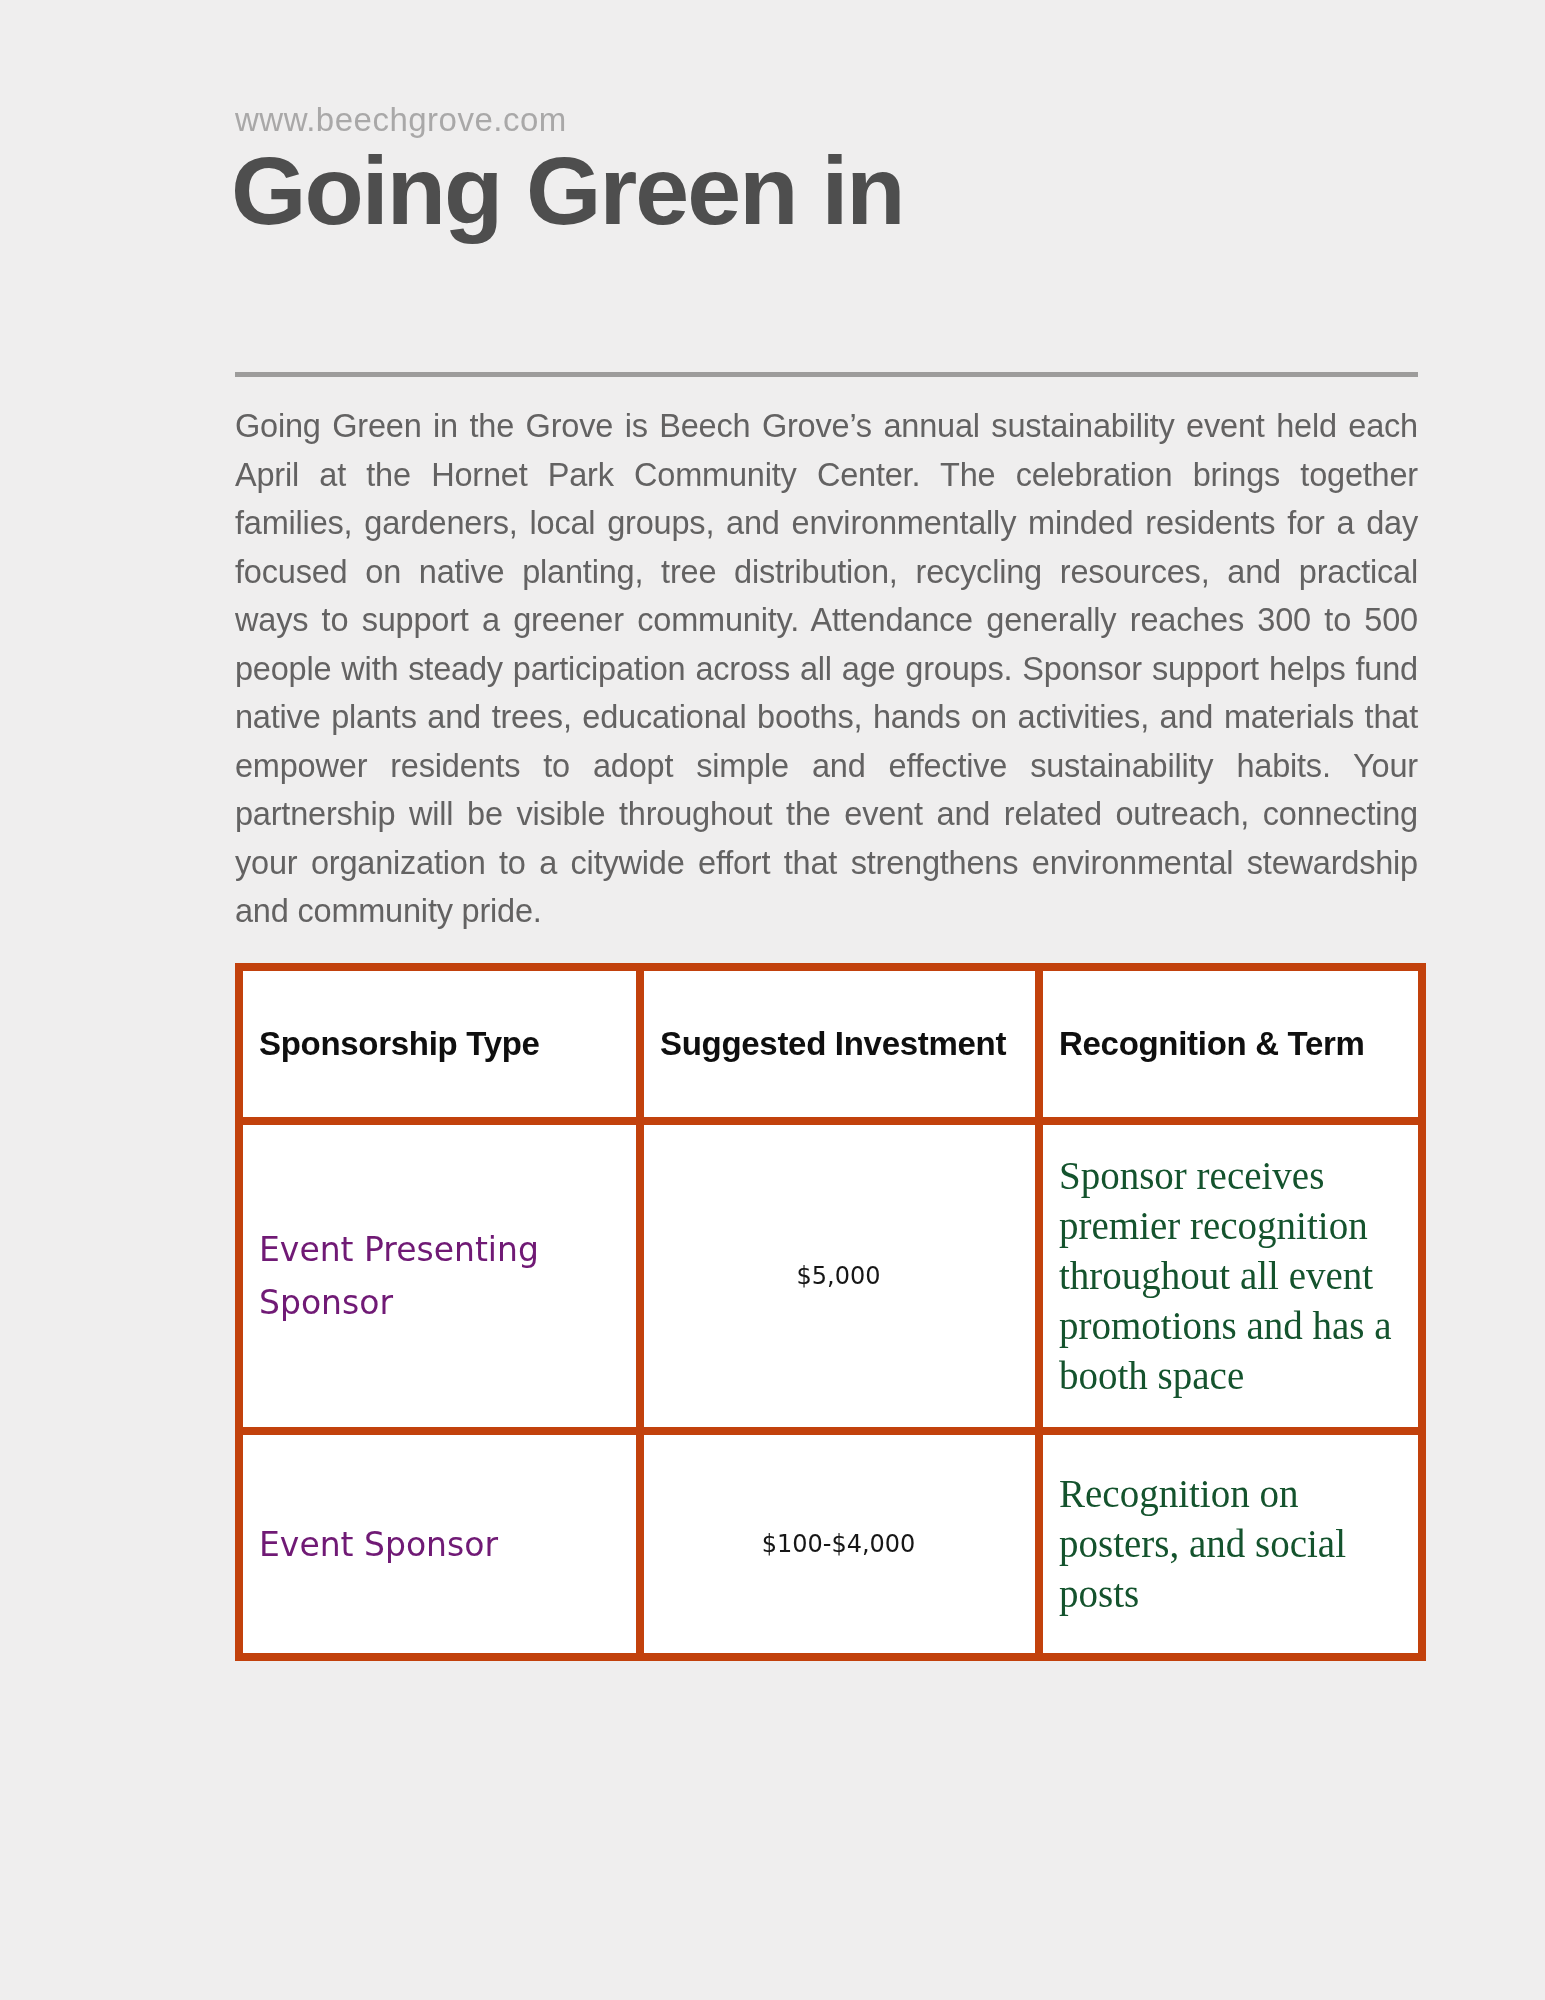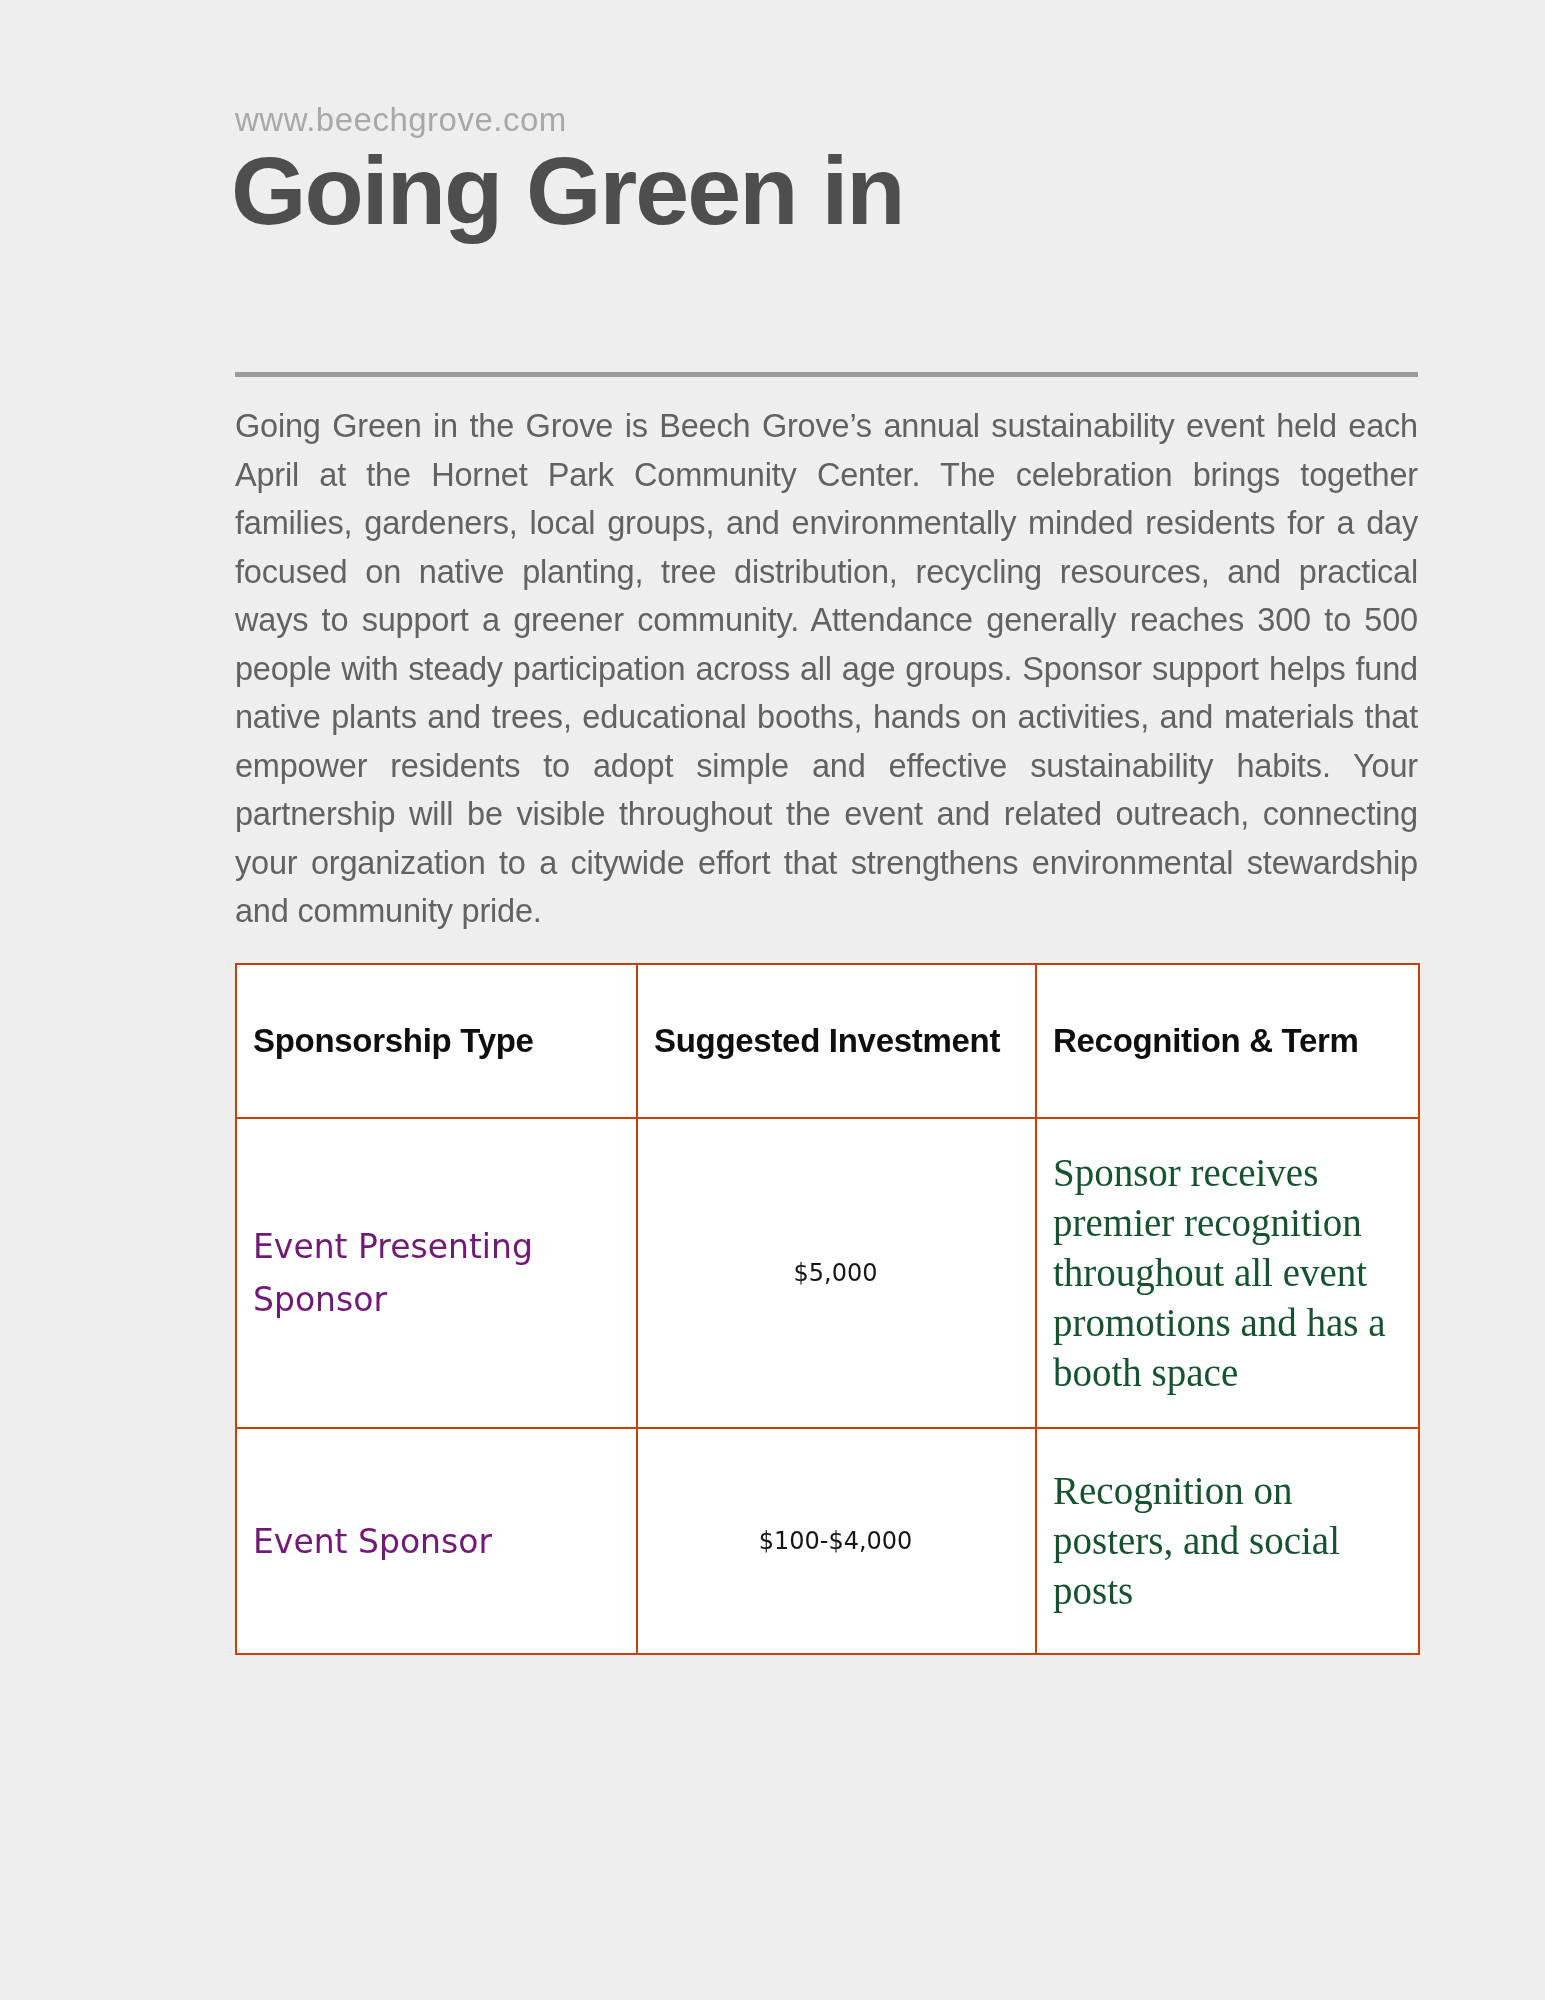--- a/index.html
+++ b/index.html
@@ -32,21 +32,21 @@
     position:absolute; top:402px; left:0; width:100%;
     font-size:32.5px; line-height:48.5px; color:#636262;
     text-align:justify; letter-spacing:-0.2px;
   }
   table.sponsor-table {
     position:absolute; top:963px; left:0;
     width:1183px; border-collapse:collapse; table-layout:fixed;
     background:#ffffff;
   }
   table.sponsor-table th, table.sponsor-table td {
-    border:2px solid #c2410c;
+    border:8px solid #c2410c;
     vertical-align:middle;
     padding:0 18px 0 16px;
   }
   table.sponsor-table th {
     height:154px;
     font-size:33px; font-weight:bold; color:#0f0f0f;
     text-align:left; letter-spacing:-0.3px;
     font-family:"Liberation Sans", sans-serif;
   }
   tr.row-1 td { height:310px; }

